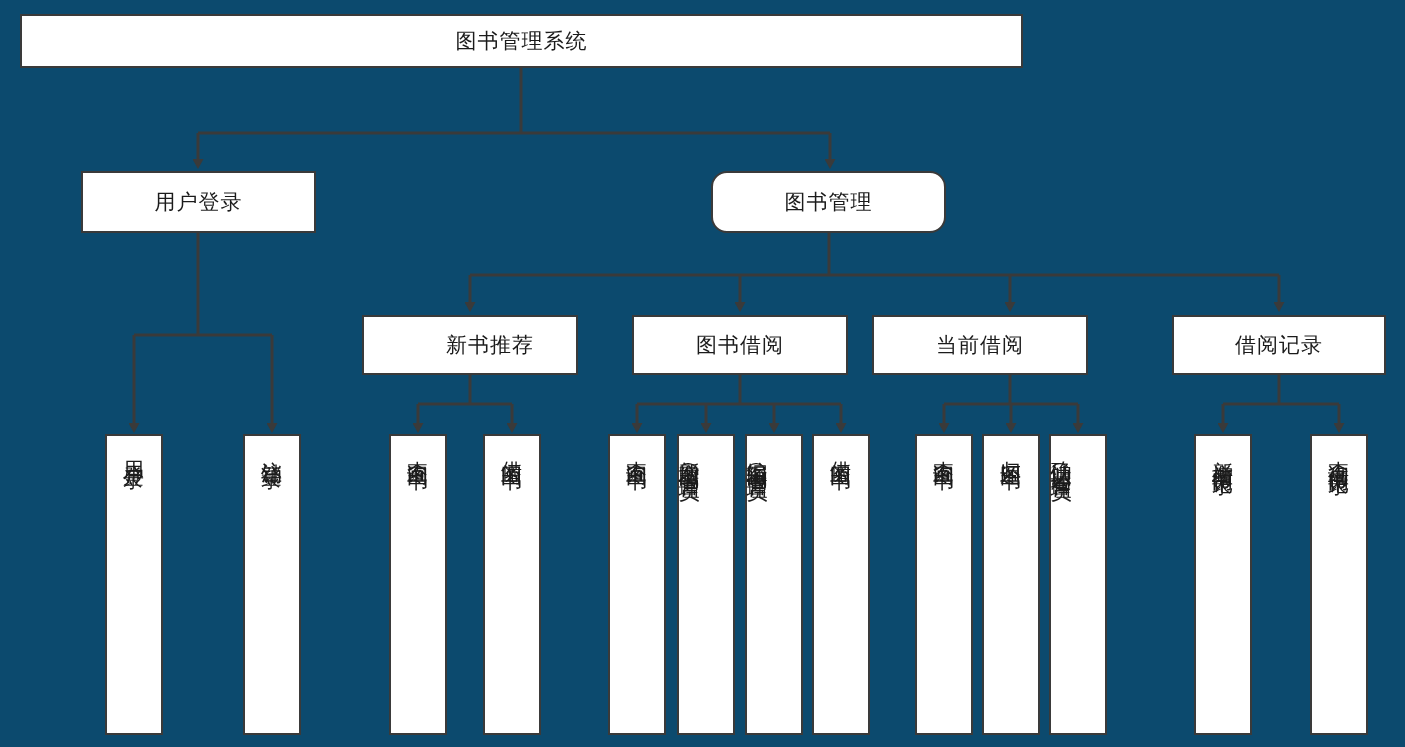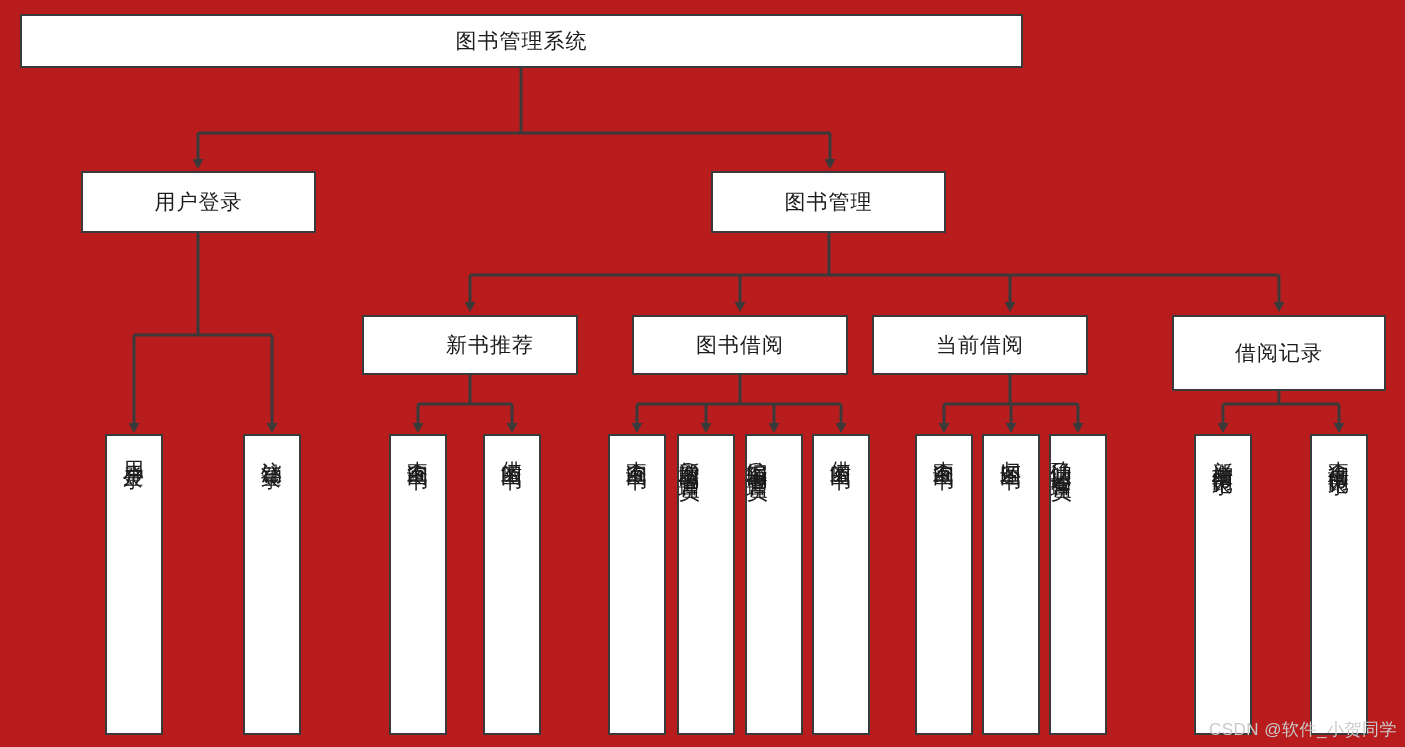--- a/index.html
+++ b/index.html
@@ -8,21 +8,21 @@
     background: #ffffff;
   }
   body {
     font-family: "Liberation Sans", "DejaVu Sans", sans-serif;
     color: #1a1a1a;
   }
   #canvas {
     position: relative;
     width: 1405px;
     height: 747px;
-    background: #b91c1c;
+    background: #0c4a6e;
     overflow: hidden;
   }
   svg#edges {
     position: absolute;
     left: 0;
     top: 0;
     width: 1405px;
     height: 747px;
   }
   .node {
@@ -123,34 +123,34 @@
     </g>
   </svg>
 
   <div class="node horiz" style="left:20px; top:14px; width:1003px; height:54px;">
     <span class="lbl">图书管理系统</span>
   </div>
 
   <div class="node horiz" style="left:81px; top:171px; width:235px; height:62px;">
     <span class="lbl">用户登录</span>
   </div>
-  <div class="node horiz" style="left:711px; top:171px; width:235px; height:62px;">
+  <div class="node horiz" style="left:711px; top:171px; width:235px; height:62px;border-radius:16px;">
     <span class="lbl">图书管理</span>
   </div>
 
   <div class="node horiz" style="left:362px; top:315px; width:216px; height:60px;padding-left:40px;">
     <span class="lbl">新书推荐</span>
   </div>
   <div class="node horiz" style="left:632px; top:315px; width:216px; height:60px;text-align:right;">
     <span class="lbl">图书借阅</span>
   </div>
   <div class="node horiz" style="left:872px; top:315px; width:216px; height:60px;">
     <span class="lbl">当前借阅</span>
   </div>
-  <div class="node horiz" style="left:1172px; top:315px; width:214px; height:76px;">
+  <div class="node horiz" style="left:1172px; top:315px; width:214px; height:60px;">
     <span class="lbl">借阅记录</span>
   </div>
 
   <div class="node vert" style="left:105px; top:434px; width:58px; height:301px; justify-content:center;">
     <span class="lbl">用户登录</span>
   </div>
   <div class="node vert" style="left:243px; top:434px; width:58px; height:301px; justify-content:center;">
     <span class="lbl">注销登录</span>
   </div>
 
@@ -184,15 +184,14 @@
     <span class="lbl">确认归还（管理员）</span>
   </div>
 
   <div class="node vert" style="left:1194px; top:434px; width:58px; height:301px; justify-content:center;">
     <span class="lbl">新增借阅记录</span>
   </div>
   <div class="node vert" style="left:1310px; top:434px; width:58px; height:301px; justify-content:center;">
     <span class="lbl">查询借阅记录</span>
   </div>
 
-  <div class="watermark">CSDN @软件_小贺同学</div>
 
 </div>
 
 </body></html>

